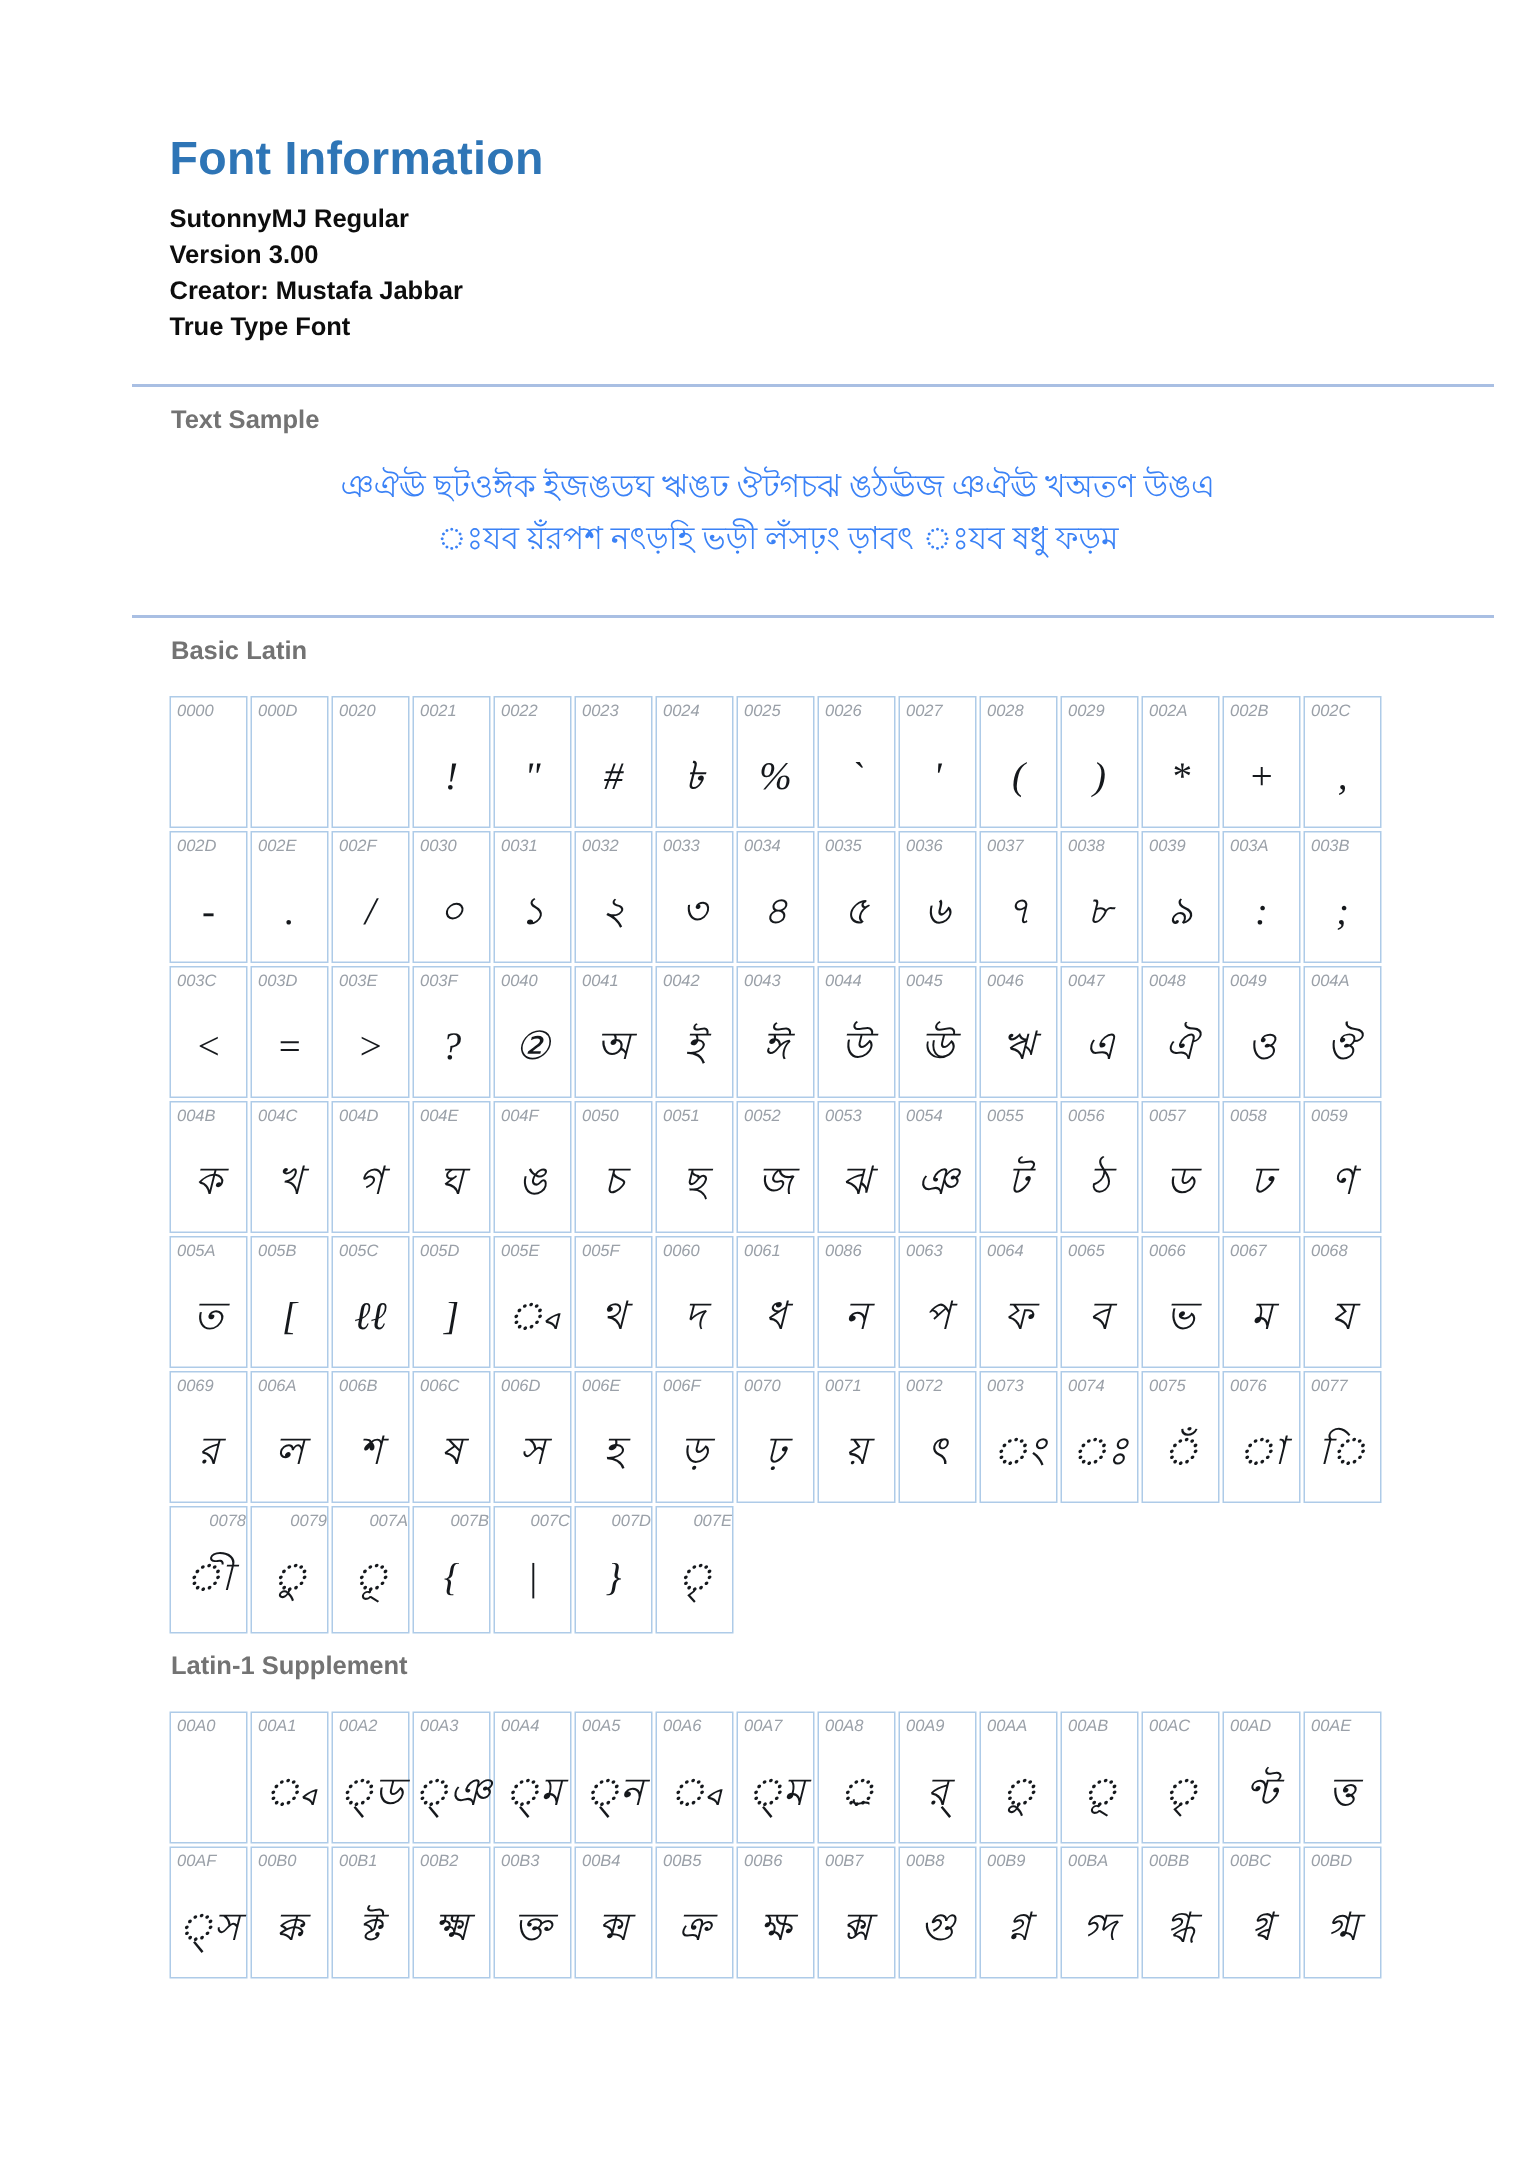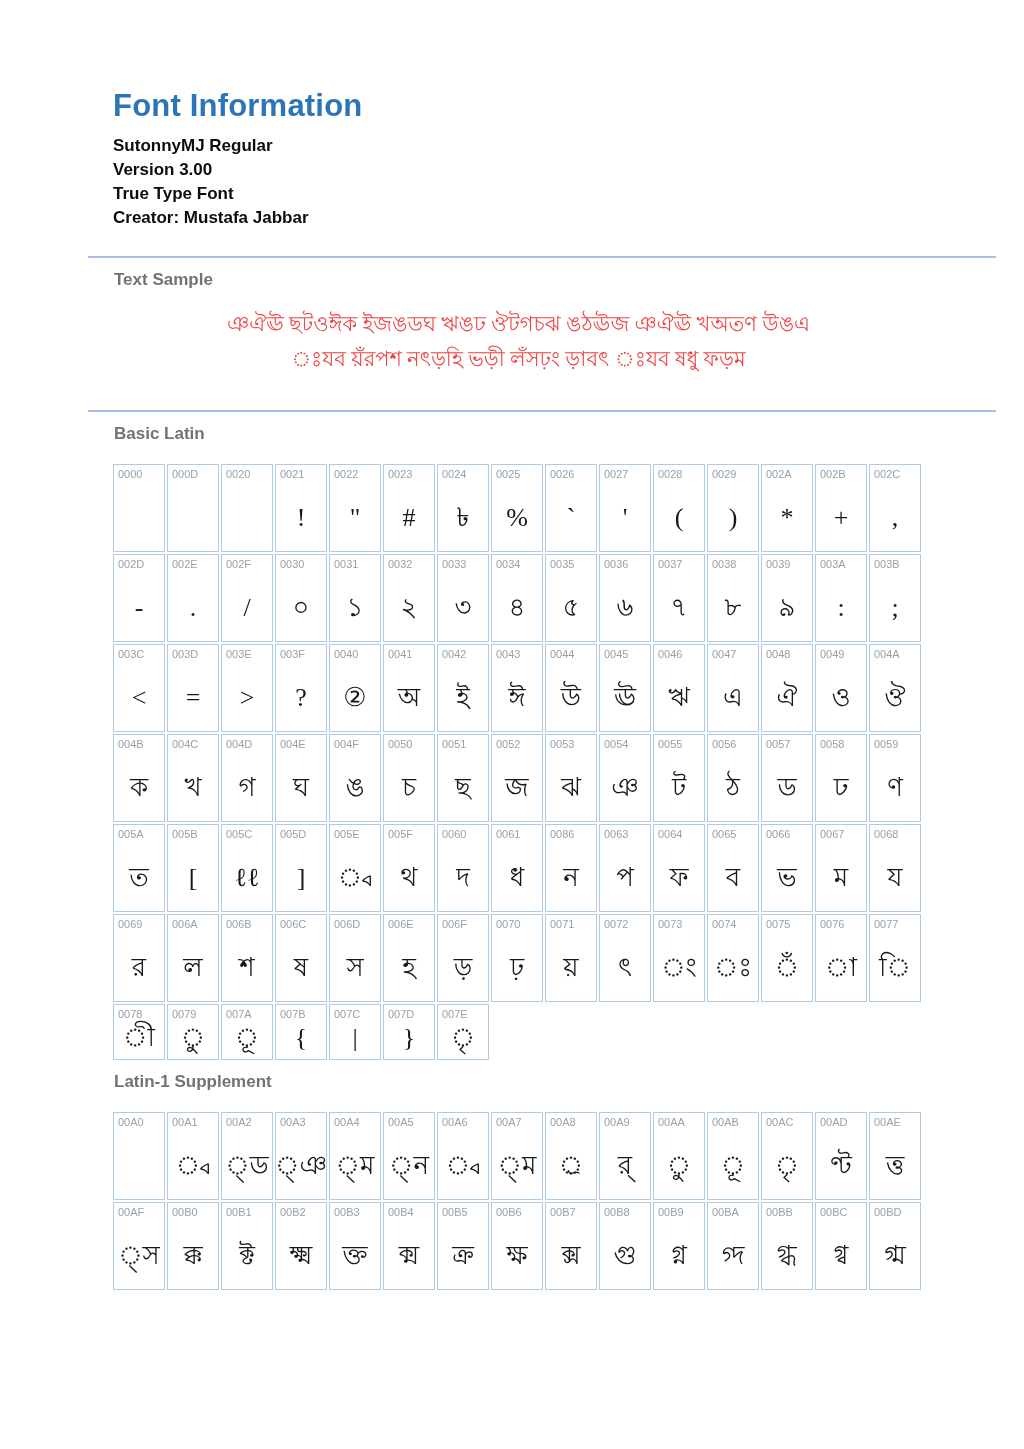--- a/index.html
+++ b/index.html
@@ -24,33 +24,33 @@
   .rule-2 { margin-top:32px; }
 
   .section-heading {
     font-size:17px; font-weight:bold; color:#737373;
     margin:12px 0 0 1px;
   }
   .section-heading.standalone { margin-top:12px; }
 
   .sample-line {
     font-family:"Liberation Serif","DejaVu Serif",serif;
-    font-size:21px; color:#ef4444; text-align:center;
+    font-size:21px; color:#3b82f6; text-align:center;
   }
   .sample-1 { margin-top:18px; }
   .sample-2 { }
 
   .glyph-table { margin-top:20px; }
-  .t-row { display:flex; gap:2px; margin-bottom:2px; }
+  .t-row { display:flex; gap:2px; margin-bottom:2px;font-style:italic; }
   .t-cell {
     width:52px; height:88px; box-sizing:border-box;
     border:1px solid #AECBE8; background:#fff; position:relative;
     flex:0 0 52px;
   }
-  .t-row.short .t-cell { height:56px; }
+  .t-row.short .t-cell { height:85px;text-align:right; }
   .code {
     font-size:11px; color:#9aa0a8; padding:3px 0 0 4px;
     font-family:"Liberation Sans", sans-serif;
     white-space:nowrap;
   }
   .glyph {
     position:absolute; left:0; right:0; top:24px; bottom:5px;
     display:flex; align-items:center; justify-content:center;
     font-family:"Liberation Serif","DejaVu Serif",serif;
     font-size:26px; color:#15181c; line-height:1;
@@ -59,22 +59,22 @@
 </style>
 </head>
 <body>
 
 <div class="content">
 
   <h1 class="doc-title">Font Information</h1>
 
   <div class="meta-line">SutonnyMJ Regular</div>
   <div class="meta-line">Version 3.00</div>
+  <div class="meta-line">Creator: Mustafa Jabbar</div>
   <div class="meta-line">True Type Font</div>
-  <div class="meta-line">Creator: Mustafa Jabbar</div>
 
   <hr class="rule">
 
   <h2 class="section-heading">Text Sample</h2>
   <div class="sample-line sample-1">ঞঐঊ ছটওঈক ইজঙডঘ ঋঙঢ ঔটগচঝ ঙঠঊজ ঞঐঊ খঅতণ উঙএ</div>
   <div class="sample-line sample-2">ঃযব য়ঁরপশ নৎড়হি ভড়ী লঁসঢ়ং ড়াবৎ ঃযব ষধু ফড়ম</div>
 
   <hr class="rule rule-2">
 
   <h2 class="section-heading">Basic Latin</h2>

